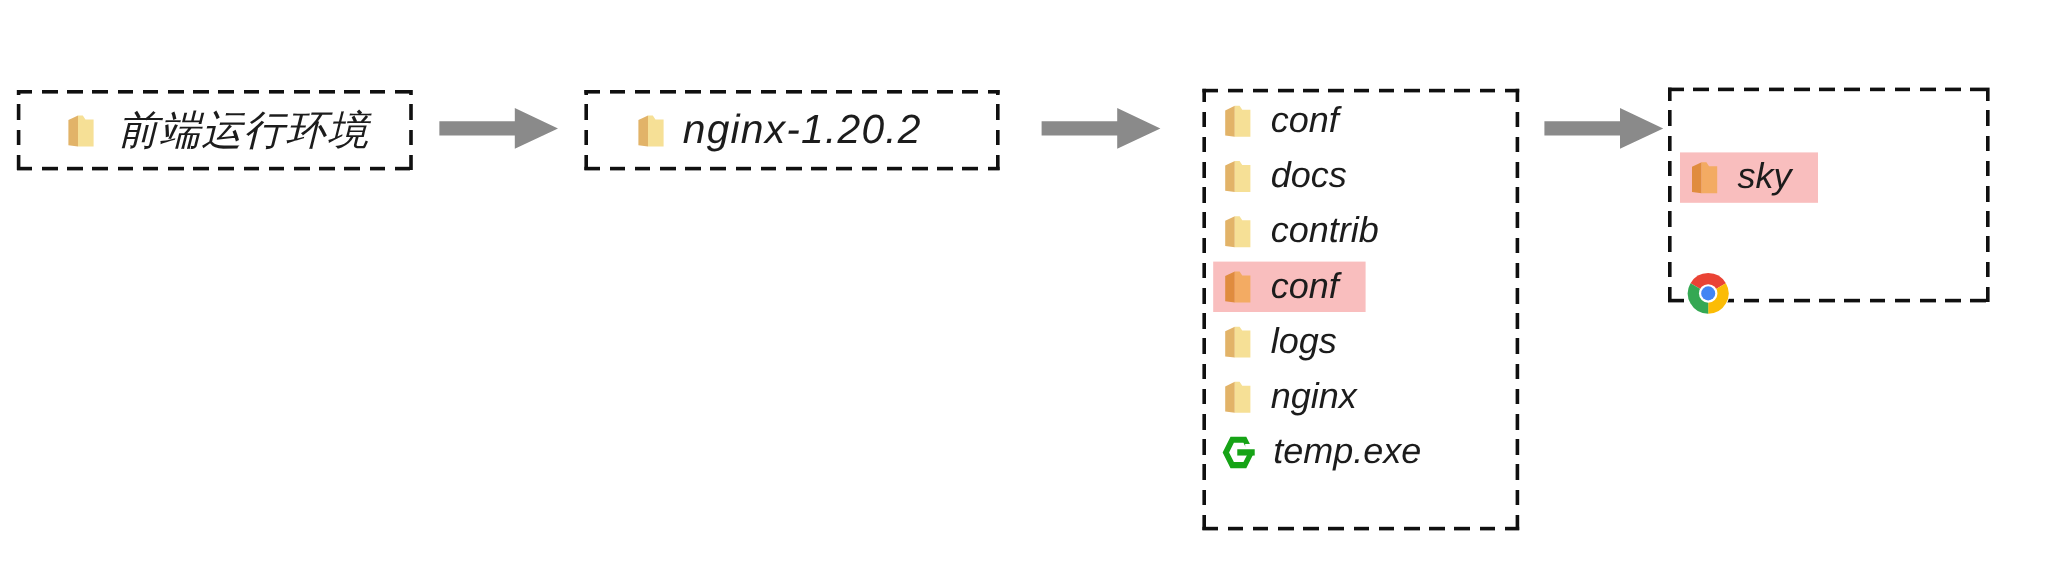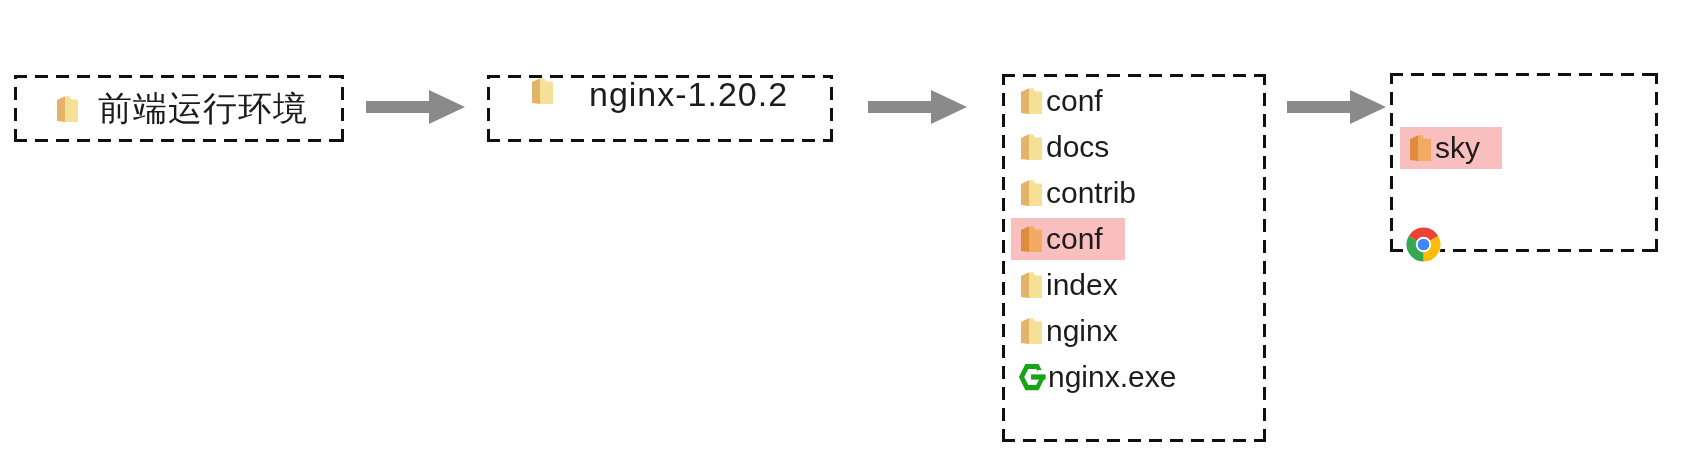--- a/index.html
+++ b/index.html
@@ -17,35 +17,36 @@
     background-color: #ffffff;
     background-image:
       repeating-linear-gradient(90deg,#101010 0 13px,transparent 13px 21px),
       repeating-linear-gradient(90deg,#101010 0 13px,transparent 13px 21px),
       repeating-linear-gradient(0deg,#101010 0 13px,transparent 13px 21px),
       repeating-linear-gradient(0deg,#101010 0 13px,transparent 13px 21px);
     background-size: 100% 3px, 100% 3px, 3px 100%, 3px 100%;
     background-position: 0 0, 0 100%, 0 0, 100% 0;
     background-repeat: no-repeat;
     box-sizing: border-box;
+    font-style: italic;
   }
 
   .box1 { left: 14px;   top: 75px; width: 330px; height: 67px;
           display: flex; align-items: center; padding-left: 38px; gap: 16px; }
   .box2 { left: 487px;  top: 75px; width: 346px; height: 67px;
-          display: flex; align-items: flex-start; padding-left: 40px; gap: 32px; }
+          display: flex; align-items: center; padding-left: 40px; gap: 12px; }
   .box3 { left: 1002px; top: 74px; width: 264px; height: 368px; padding: 4px 0 0 9px; }
   .box4 { left: 1390px; top: 73px; width: 268px; height: 179px; padding: 3px 0 0 10px; }
 
   .big-label { font-size: 34px; letter-spacing: 1px; white-space: nowrap; }
 
   .row { height: 46px; display: flex; align-items: center; }
   .box4 .row { height: 48px; margin-top: 48px; }
   .entry {
-    display: inline-flex; align-items: center; 
+    display: inline-flex; align-items: center; gap: 13px;
     padding: 4px 22px 4px 5px;
   }
   .entry.hl { background: #f9bebe; }
   .lbl { font-size: 30px; white-space: nowrap; }
 
   .arrow { position: absolute; }
   .arrow1 { left: 366px; top: 88px; }
   .arrow2 { left: 866px; top: 88px; }
   .arrow3 { left: 1286px; top: 88px; }
 
@@ -135,21 +136,21 @@
     </div>
 
     <div class="row">
       <span class="entry">
         <span class="icon">
           <svg width="30" height="32" viewBox="0 0 30 32">
             <path d="M5 7 L13 3.2 L13 29 L5 28 Z" fill="#e2b368"></path>
             <path d="M13 3.2 L17 3.2 L19.2 6.5 L26 6.5 L26 29 L13 29 Z" fill="#f6e096"></path>
           </svg>
         </span>
-        <span class="lbl">index</span>
+        <span class="lbl">logs</span>
       </span>
     </div>
 
     <div class="row">
       <span class="entry">
         <span class="icon">
           <svg width="30" height="32" viewBox="0 0 30 32">
             <path d="M5 7 L13 3.2 L13 29 L5 28 Z" fill="#e2b368"></path>
             <path d="M13 3.2 L17 3.2 L19.2 6.5 L26 6.5 L26 29 L13 29 Z" fill="#f6e096"></path>
           </svg>
@@ -161,21 +162,21 @@
     <div class="row">
       <span class="entry">
         <span class="icon">
           <svg width="32" height="30" viewBox="0 0 34 32">
             <path fill-rule="evenodd" fill="#16a316" d="M10 2 L24 2 L31 16 L24 30 L10 30 L3 16 Z
                  M13 7.5 L21.5 7.5 L25.8 16 L21.5 24.5 L13 24.5 L8.7 16 Z"></path>
             <rect x="23" y="8.5" width="11" height="6" fill="#ffffff"></rect>
             <rect x="16" y="13.2" width="15.5" height="5.6" fill="#16a316"></rect>
           </svg>
         </span>
-        <span class="lbl">nginx.exe</span>
+        <span class="lbl">temp.exe</span>
       </span>
     </div>
 
   </div>
 
   <svg class="arrow arrow3" width="102" height="38" viewBox="0 0 100 38">
     <polygon points="0,13 63,13 63,2 99,19 63,36 63,25 0,25" fill="#8a8a8a"></polygon>
   </svg>
 
   <div class="dashed-box box4">

